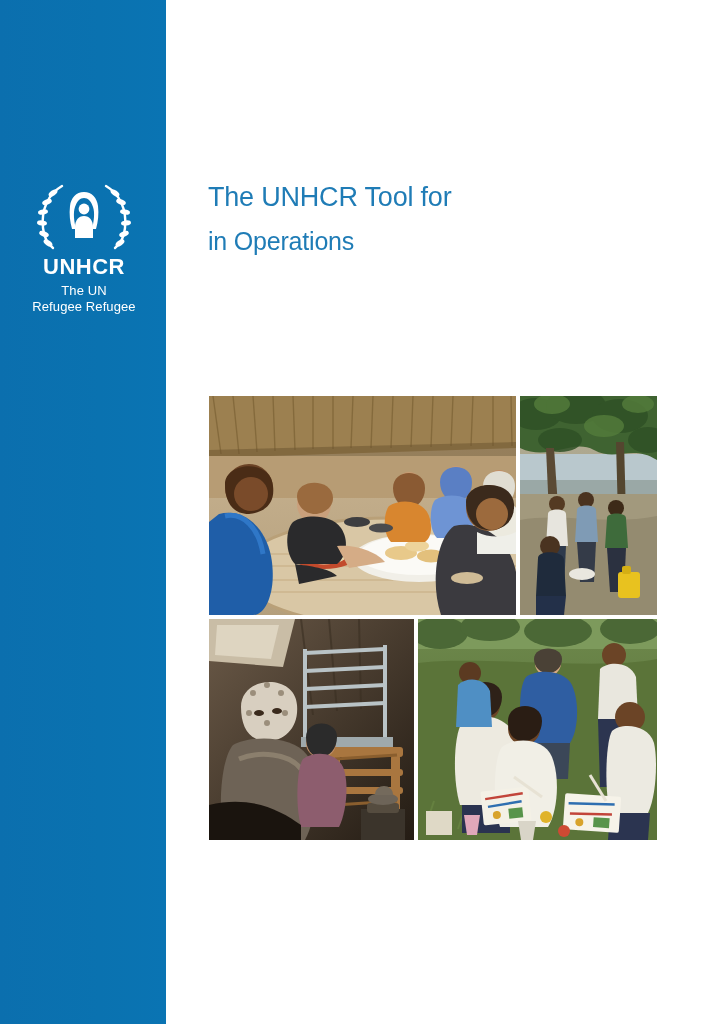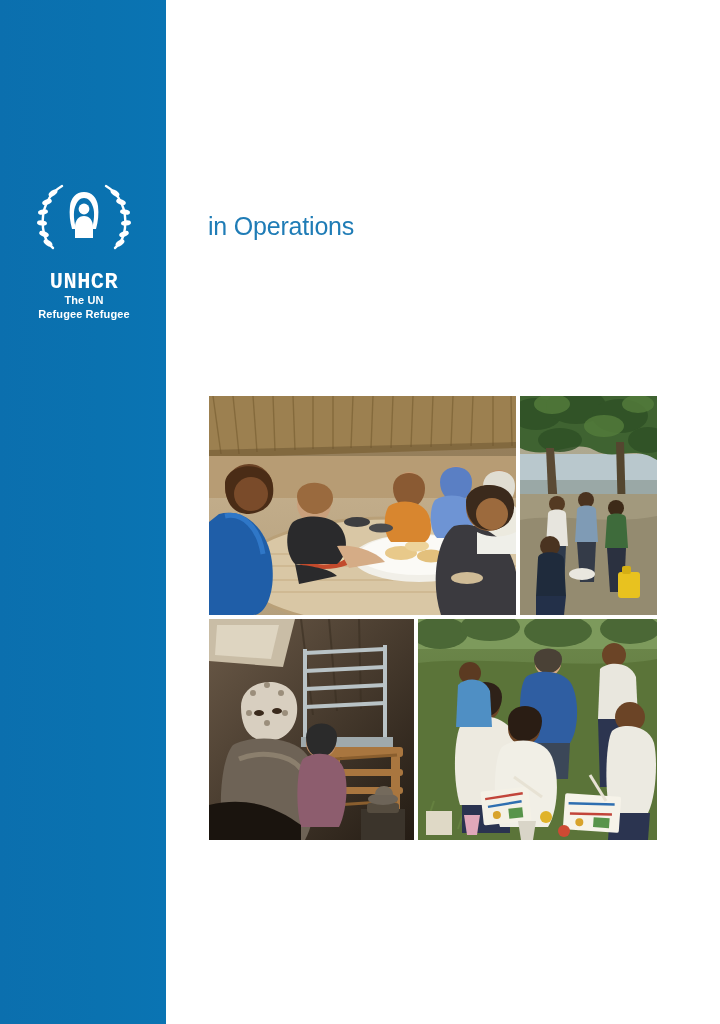--- a/index.html
+++ b/index.html
@@ -46,28 +46,28 @@
     width: 108px;
     height: 74px;
     margin: 0 auto;
     position: relative;
   }
   .logo-mark svg { display: block; }
   .logo-word {
     font-size: 22px;
     font-weight: bold;
     letter-spacing: 0.5px;
-    margin-top: 20px;
+    margin-top: 4px;
     line-height: 1;
-    font-family: Liberation Mono, monospace;
   }
   .logo-sub {
-    font-size: 11px;
-    font-weight: bold;
+    font-size: 13px;
+    font-weight: normal;
     line-height: 1.25;
+    margin-top: 5px;
     letter-spacing: 0.1px;
   }
 
   
   .title-block {
     position: absolute;
     left: 208px;
     top: 182px;
     width: 470px;
     color: #1c7bb5;
@@ -86,21 +86,21 @@
     line-height: 1.08;
     letter-spacing: -1.1px;
     margin-top: 6px;
   }
   .title-main .line2 { display: block; }
   .title-line-3 {
     font-size: 25px;
     font-weight: normal;
     color: #1f7cb6;
     letter-spacing: -0.2px;
-    margin-top: 30px;
+    margin-top: 14px;
   }
 
   
   .photos {
     position: absolute;
     left: 209px;
     top: 396px;
     width: 448px;
     height: 444px;
   }
@@ -156,20 +156,21 @@
     </svg>
   </div>
   <div class="logo-word">UNHCR</div>
   <div class="logo-sub">
     <span>The UN</span><br>
     <span>Refugee Refugee</span>
   </div>
 </div>
 
 <div class="title-block">
+  <div class="title-line-1">The UNHCR Tool for</div>
   <div class="title-main">
   </div>
   <div class="title-line-3">in Operations</div>
 </div>
 
 <div class="photos">
 
   <div class="ph ph-tl">
     <svg viewBox="0 0 307 219" xmlns="http://www.w3.org/2000/svg" preserveAspectRatio="none">
       <defs>

